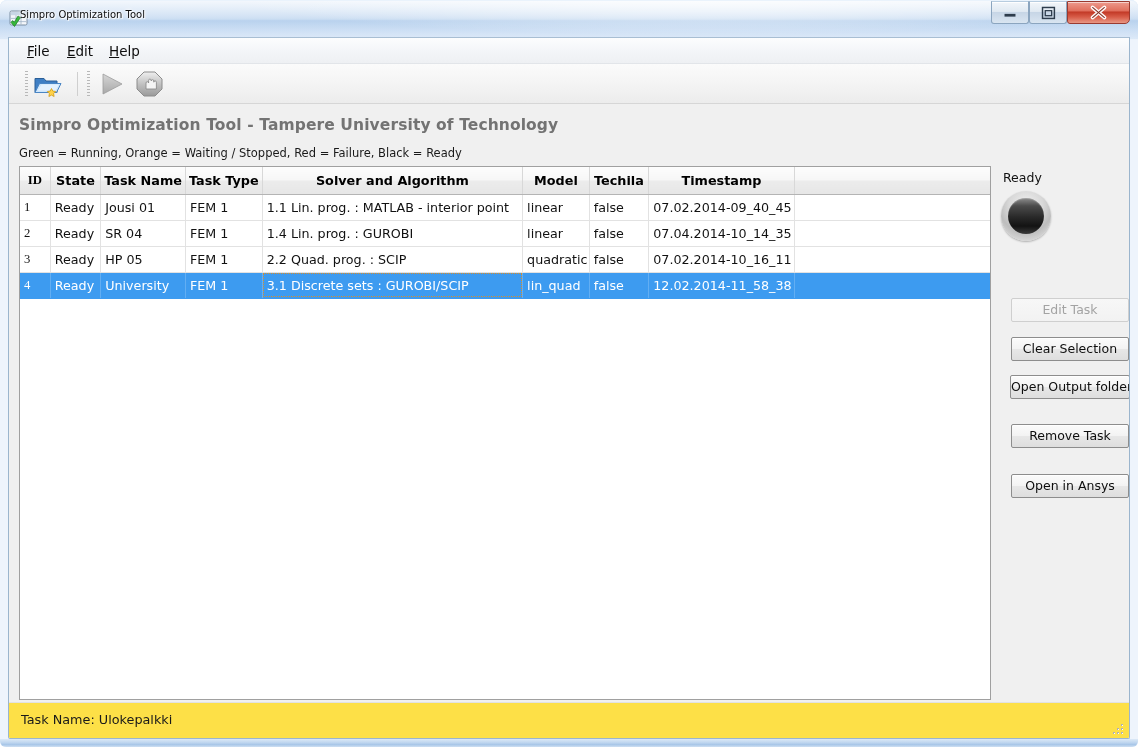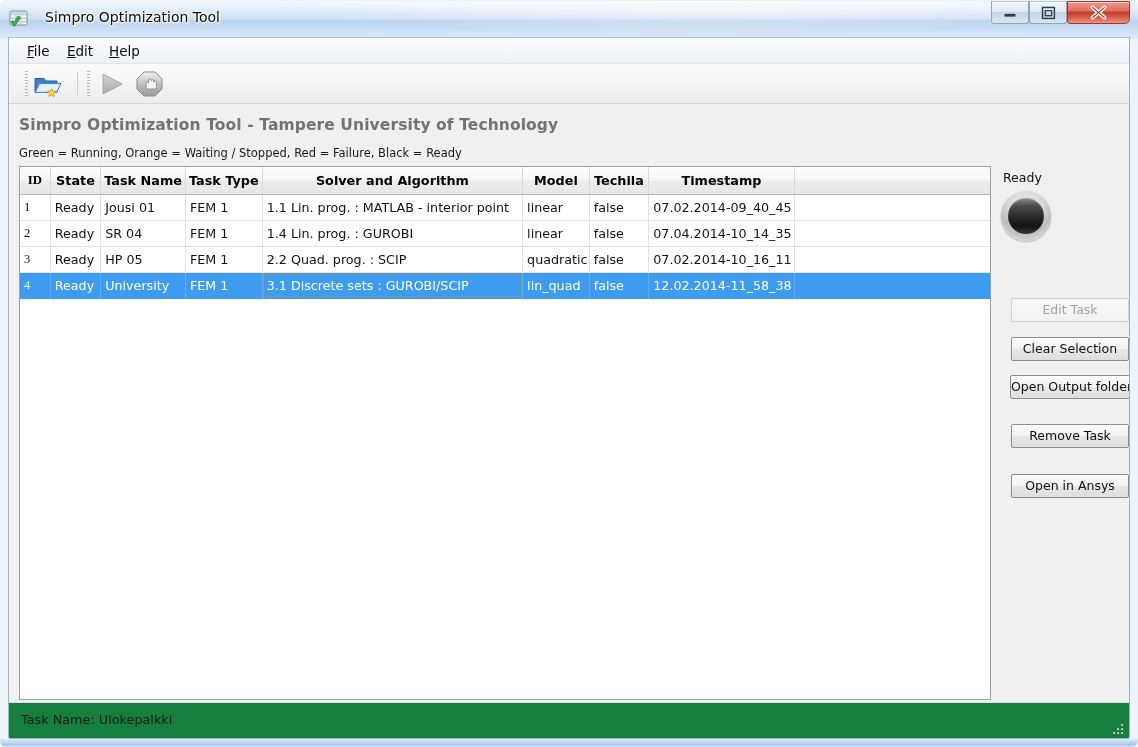--- a/index.html
+++ b/index.html
@@ -36,22 +36,22 @@
     position:absolute; left:0; top:0; width:100%; height:100%;
     background: radial-gradient(ellipse 700px 60px at 62% -8px, rgba(255,255,255,0.85), rgba(255,255,255,0) 70%);
     pointer-events:none;
   }
 
   #app-icon {
     position: absolute; left: 8px; top: 8px;
     width: 22px; height: 22px;
   }
   #title-text {
-    position: absolute; left: 45px; top: 9px;
-    font-size: 14px; color: #0c0c0c;
+    position: absolute; left: 20px; top: 9px;
+    font-size: 10px; color: #0c0c0c;
     font-family: "DejaVu Sans", sans-serif;
     text-shadow: 0 0 3px #ffffff, 0 0 5px #ffffff, 1px 1px 0 rgba(255,255,255,0.9);
     white-space: nowrap;
   }
 
   
   .win-btn {
     position: absolute; top: 1px;
     height: 23px;
     border: 1px solid #8ba5bf;
@@ -240,21 +240,21 @@
   }
   #sb-edit    { top: 132px; }
   #sb-clear   { top: 171px; }
   #sb-output  { top: 209px; width: 120px; left: 9px; }
   #sb-remove  { top: 258px; }
   #sb-ansys   { top: 308px; }
 
   
   #statusbar {
     position: absolute; left: 0; bottom: 0; width: 1120px; height: 36px;
-    background: #15803d;
+    background: #fde047;
     border-top: 1px solid #e2e2e2;
   }
   #status-text {
     position: absolute; left: 12px; top: 9px;
     font-size: 12.8px; color: #1a1a1a;
   }
   #resize-grip {
     position: absolute; right: 4px; bottom: 3px; width: 14px; height: 14px;
   }
 

